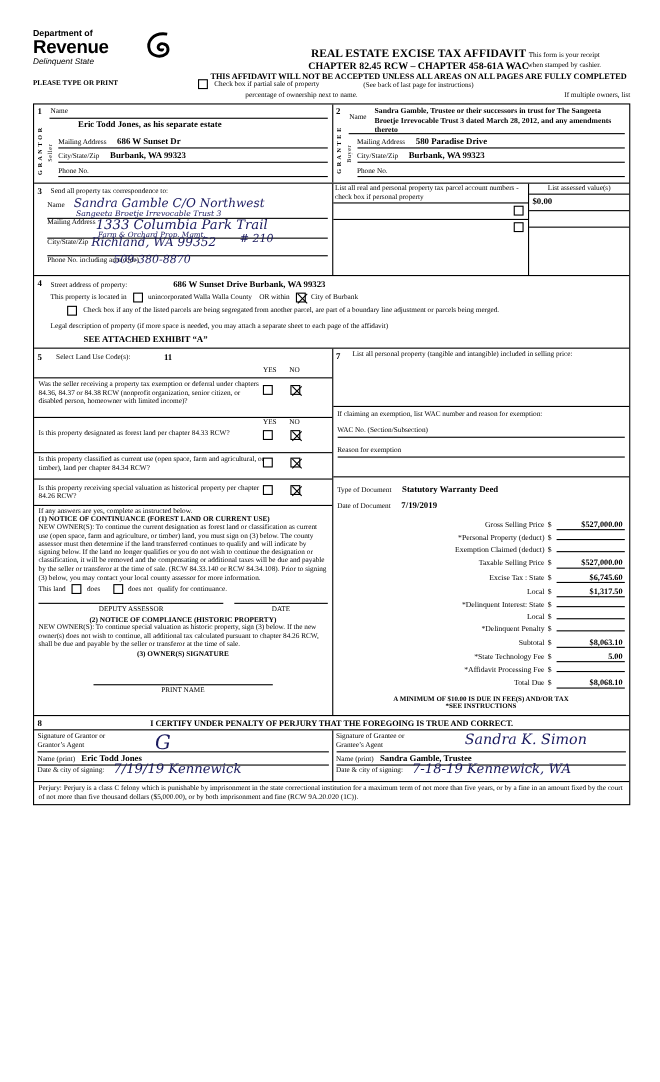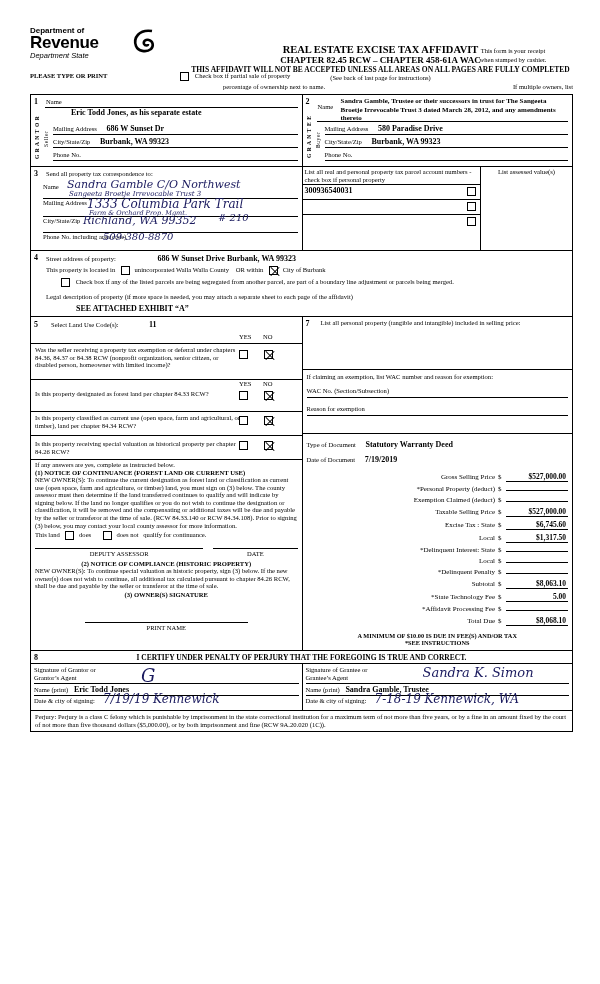--- a/index.html
+++ b/index.html
@@ -103,21 +103,21 @@
 </head>
 <body>
 
 <div class="page">
  <div class="sheet">
 
   <div class="hdr" style="position:relative;">
     <div class="logo-box">
       <div class="logo-dept">Department of</div>
       <div class="logo-rev">Revenue</div>
-      <div class="logo-state">Department State</div>
+      <div class="logo-state">Delinquent State</div>
       <svg class="logo-swirl" viewBox="0 0 26 26">
         <path d="M20 3 C7 1, 1 10, 4 18 C6 23, 14 25, 19 21 C22 18, 21 13, 17 12 C14 11, 11 13, 12 16 C13 18, 16 18, 16 16" fill="none" stroke="#000" stroke-width="2.6"></path>
       </svg>
     </div>
     <div class="title-block">
       <div class="t1">REAL ESTATE EXCISE TAX AFFIDAVIT</div>
       <div class="t2">CHAPTER 82.45 RCW – CHAPTER 458-61A WAC</div>
       <div class="t3">THIS AFFIDAVIT WILL NOT BE ACCEPTED UNLESS ALL AREAS ON ALL PAGES ARE FULLY COMPLETED</div>
       <div class="t4">(See back of last page for instructions)</div>
     </div>
@@ -210,27 +210,31 @@
           </div>
           <div class="lbl" style="height:18px;position:relative;line-height:7.5px;">
             <span>Phone No. including area code)</span>
             <span class="hw" style="position:absolute;left:60px;top:0px;font-size:10px;">509-380-8870</span>
           </div>
         </div>
       </div>
       <div class="cell bl" style="width:33%;position:relative;">
         <div class="lbl" style="padding:1px 2px;line-height:7.5px;">List all real and personal property tax parcel account numbers - check box if personal property</div>
         <div id="parcel-list">
-              <div style="position: relative; height: 15px; border-top: 1px solid rgb(0, 0, 0); padding: 1px 2px;"><span class="hand">300936540031</span><span class="cb" style="position: absolute; right: 4px; top: 2px;"></span></div>
               <div style="position: relative; height: 15px; border-top: 1px solid rgb(0, 0, 0); padding: 1px 2px;"><span class="hand"></span><span class="cb" style="position: absolute; right: 4px; top: 2px;"></span></div>
               <div style="position: relative; height: 15px; border-top: 1px solid rgb(0, 0, 0); padding: 1px 2px;"><span class="hand"></span><span class="cb" style="position: absolute; right: 4px; top: 2px;"></span></div>
             </div>
       </div>
       <div class="cell bl" style="width:17%;position:relative;">
         <div class="lbl" style="padding:1px 2px;text-align:center;">List assessed value(s)</div>
+        <div id="assessed-list">
+              <div style="height: 15px; border-top: 1px solid rgb(0, 0, 0); padding: 1px 3px; text-align: left;"><span class="hand">$0.00</span></div>
+              <div style="height: 15px; border-top: 1px solid rgb(0, 0, 0); padding: 1px 3px; text-align: left;"><span class="hand"></span></div>
+              <div style="height: 15px; border-top: 1px solid rgb(0, 0, 0); padding: 1px 3px; text-align: left;"><span class="hand"></span></div>
+            </div>
       </div>
     </div>
 
     <div class="bb" style="position:relative;height:66px;">
       <span class="num" style="position:absolute;left:3px;top:2px;">4</span>
       <div style="position:absolute;left:15px;top:3px;" class="lbl">
         <span>Street address of property:</span>
         <span class="hand" style="margin-left:40px;">686 W Sunset Drive Burbank, WA  99323</span>
       </div>
       <div style="position:absolute;left:15px;top:15px;" class="lbl">

